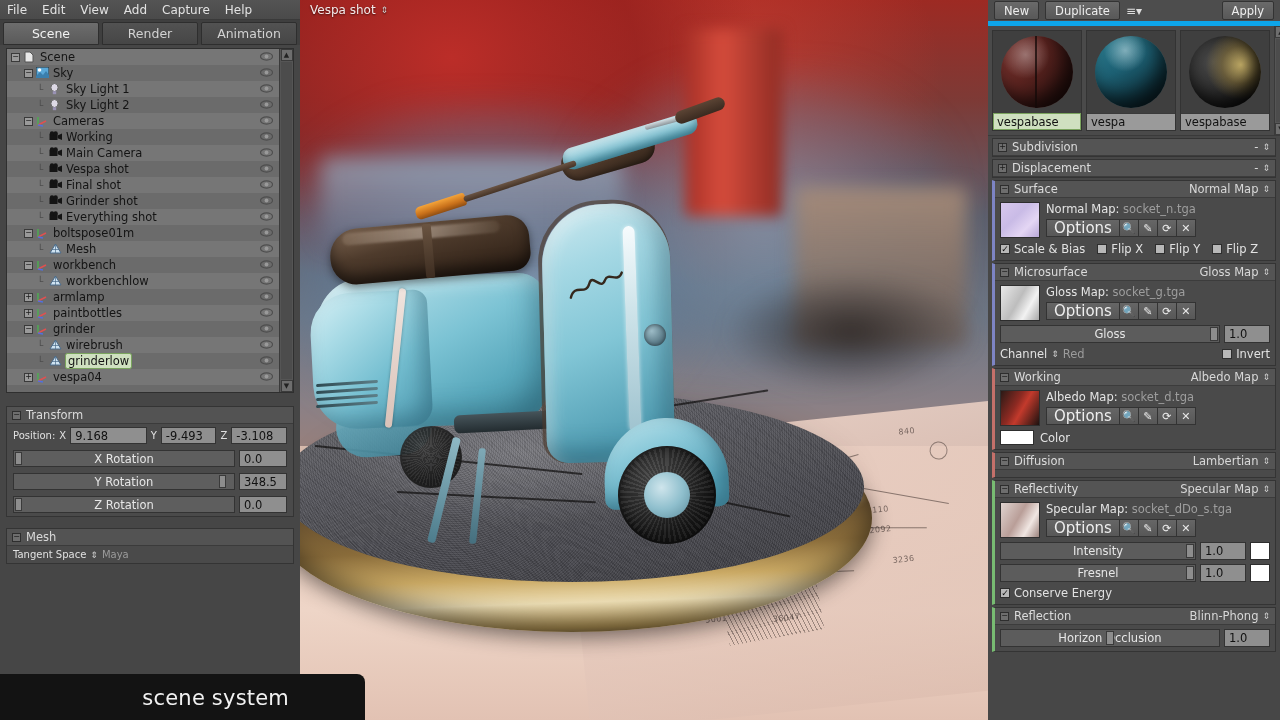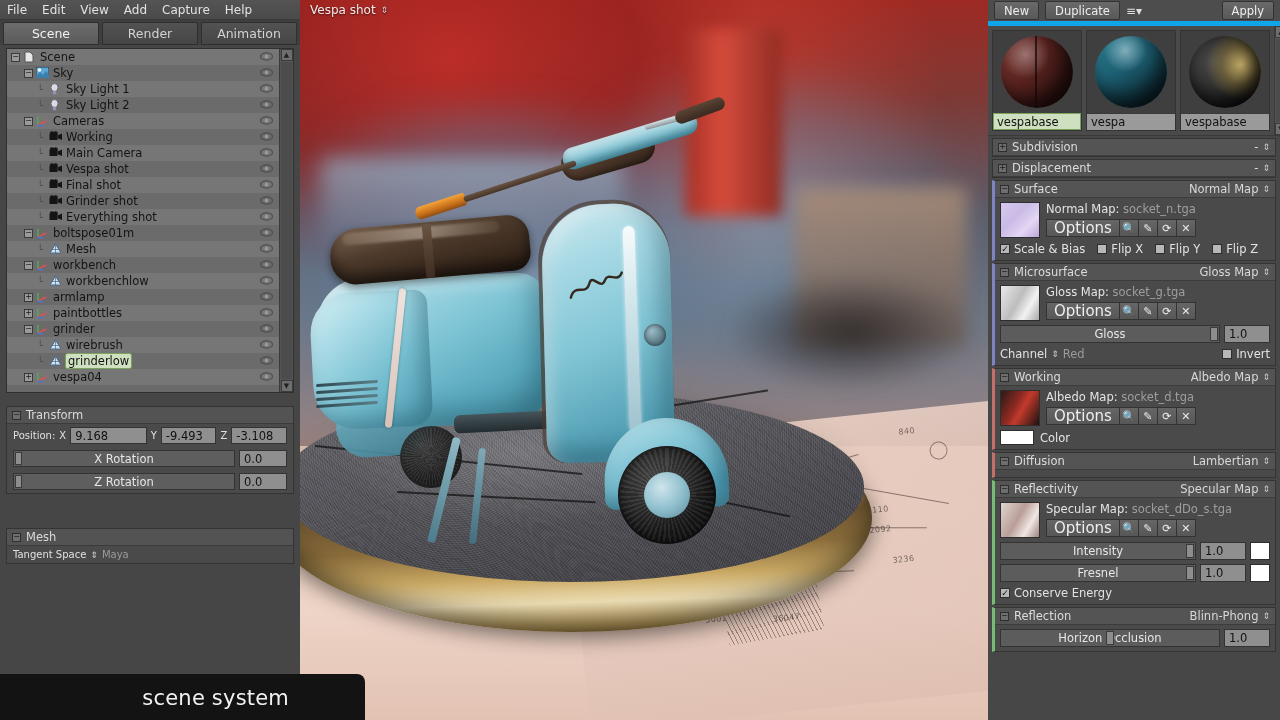--- a/index.html
+++ b/index.html
@@ -855,20 +855,27 @@
         <div class="numfield" style="width:58px">-9.493</div>
         <span class="plabel">Z</span>
         <div class="numfield" style="width:58px">-3.108</div>
       </div>
       <div class="prow">
         <div class="slider">
           <span class="knob" style="left:1px"></span>
           <span>X Rotation</span>
         </div>
         <div class="numfield" style="width:48px">0.0</div>
+      </div>
+      <div class="prow">
+        <div class="slider">
+          <span class="knob" style="right:8px"></span>
+          <span>Y Rotation</span>
+        </div>
+        <div class="numfield" style="width:48px">348.5</div>
       </div>
       <div class="prow">
         <div class="slider">
           <span class="knob" style="left:1px"></span>
           <span>Z Rotation</span>
         </div>
         <div class="numfield" style="width:48px">0.0</div>
       </div>
     </div>
 

